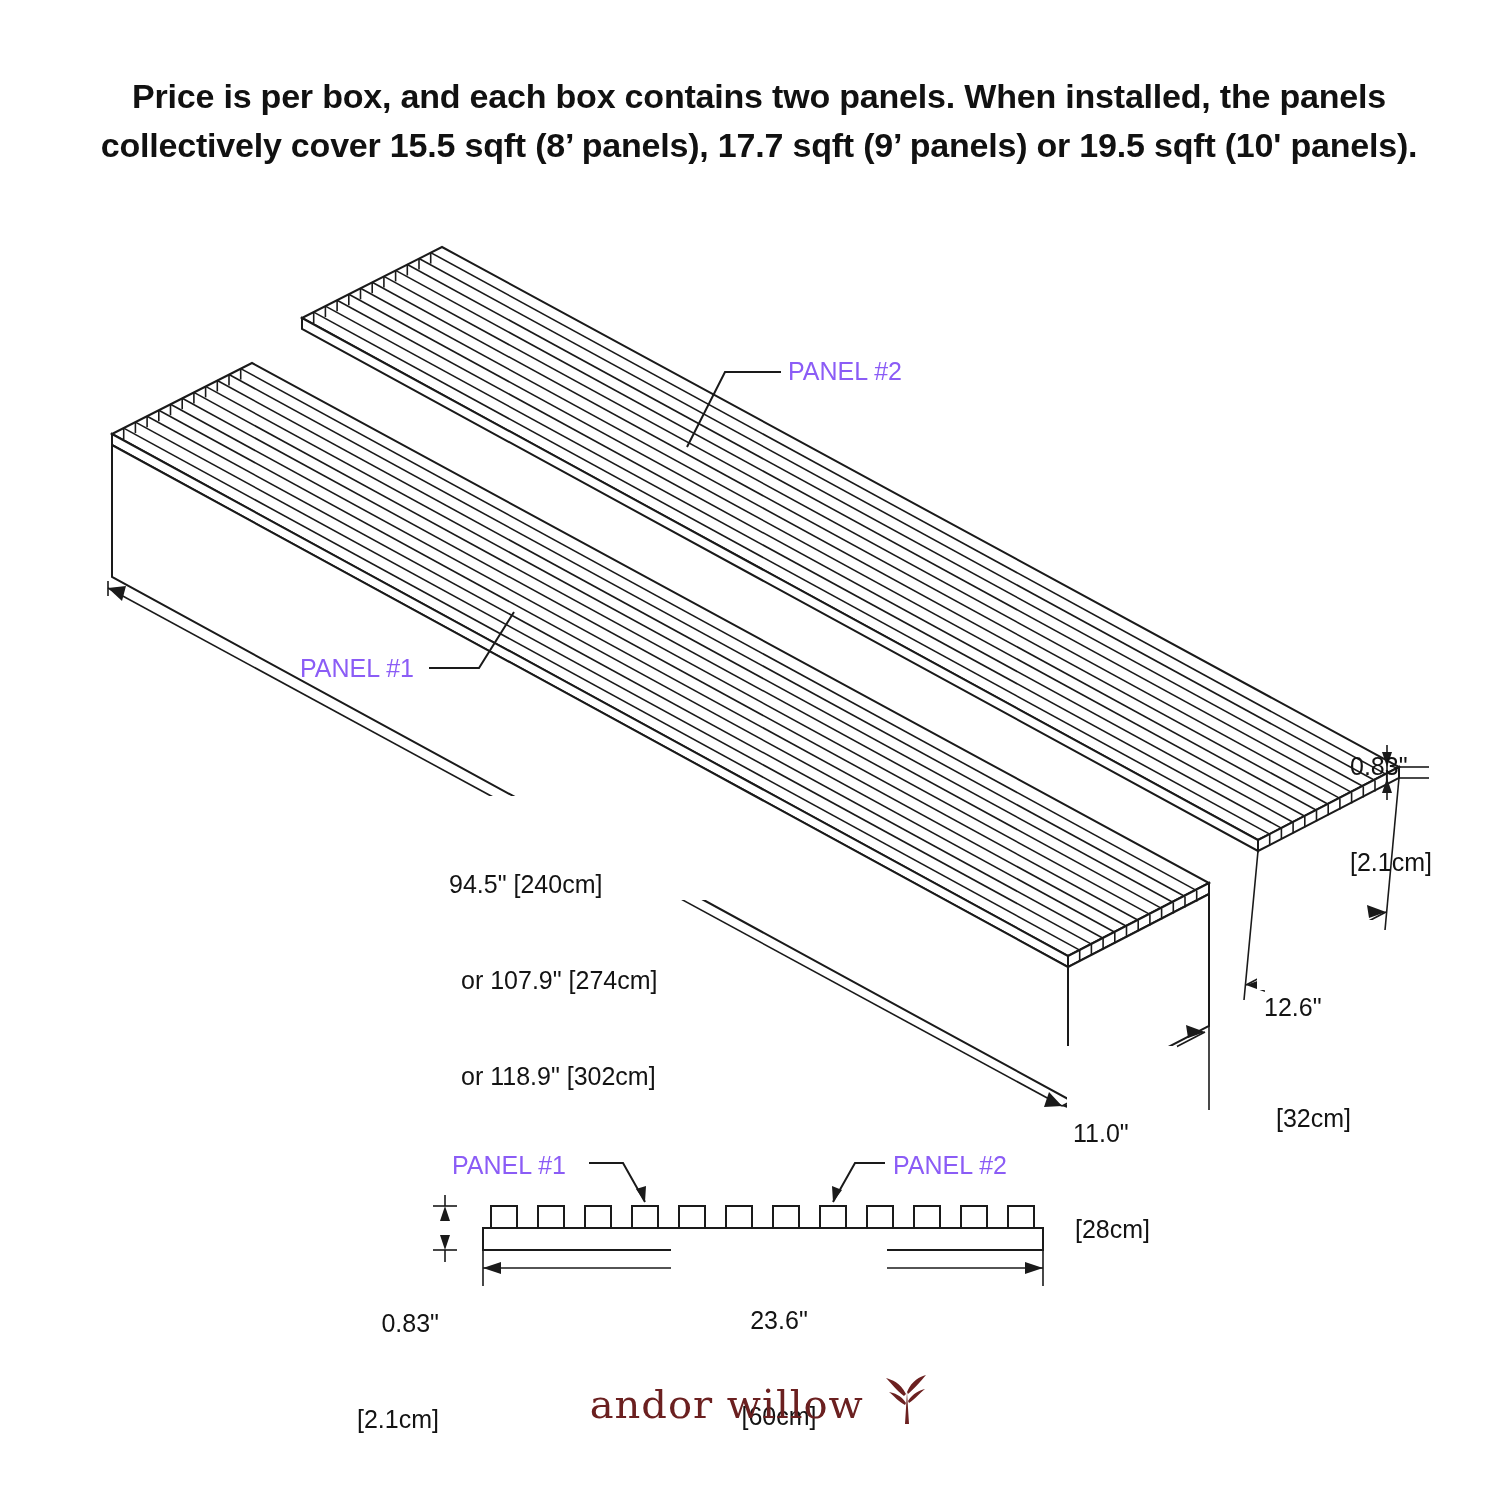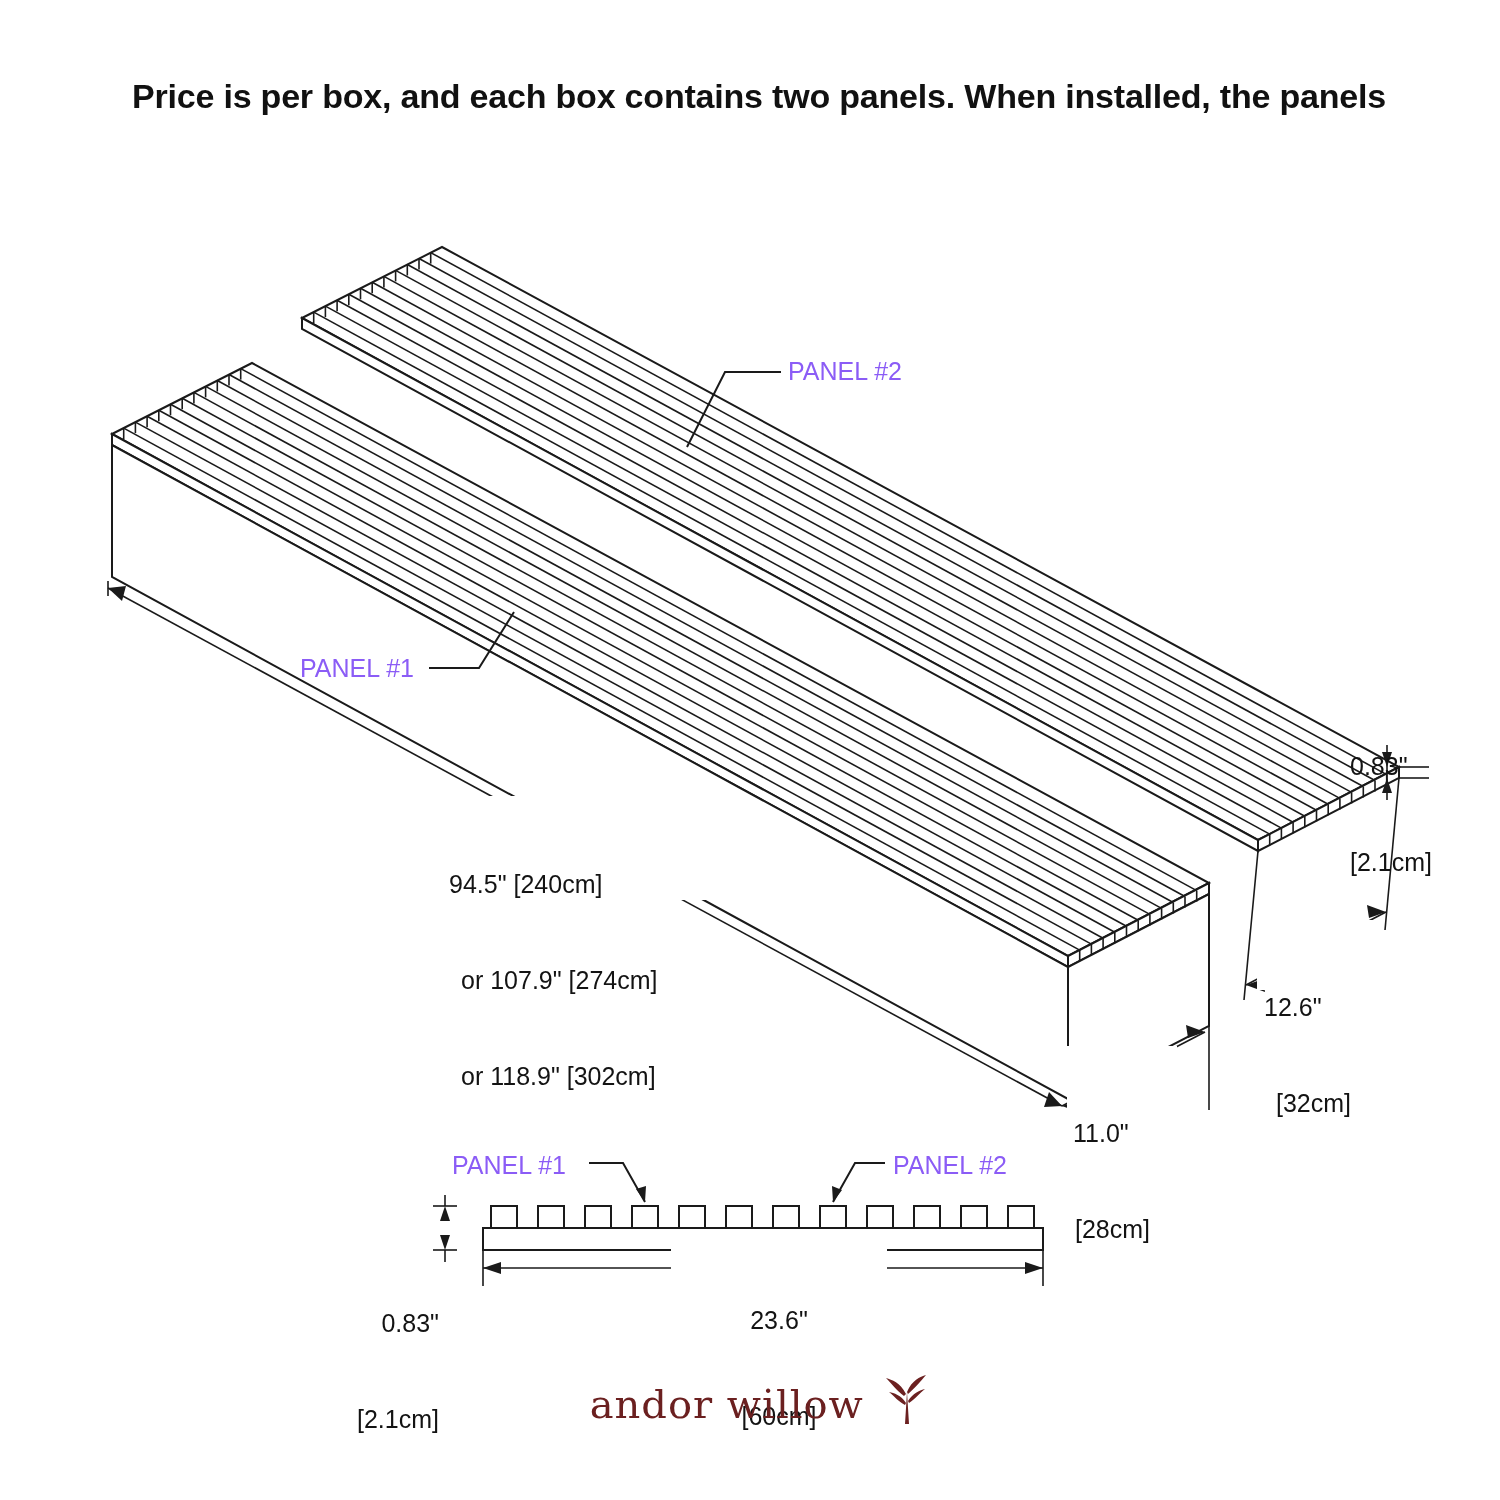--- a/index.html
+++ b/index.html
@@ -87,21 +87,21 @@
     text-align: center;
   }
 
   #label-panel2   { left: 779px; top: 356px; }
   #label-panel1   { left: 291px; top: 653px; }
   #length-stack   { left: 440px; top: 804px; text-align: left; }
   #length-stack .l2 { padding-left: 12px; }
   #length-stack .l3 { padding-left: 12px; }
   #dim-083-iso    { left: 1341px; top: 686px; }
   #dim-126        { left: 1255px; top: 927px; }
-  #dim-126 .l2    { padding-left: 12px; }
+  #dim-126 .l2    { padding-left: 12px; margin-top: 15px; }
   #dim-110        { left: 1064px; top: 1053px; }
   #dim-110 .l2    { padding-left: 2px; text-align: center; }
   #sec-label-p1   { left: 443px; top: 1150px; }
   #sec-label-p2   { left: 884px; top: 1150px; }
   #sec-dim-083    { left: 320px; top: 1243px; text-align: right; width: 110px;}
   #sec-dim-236    { left: 660px; top: 1240px; width: 220px; text-align: center; }
 
   
   .logo-wrap {
     position: absolute;
@@ -128,20 +128,21 @@
     top: -6px;
   }
 </style>
 </head>
 <body>
 
 <div id="stage">
 
   <div class="heading">
     <span>Price is per box, and each box contains two panels. When installed, the panels</span><br>
+    <span>collectively cover 15.5 sqft (8’ panels), 17.7 sqft (9’ panels) or 19.5 sqft (10' panels).</span>
   </div>
 
   <svg class="draw" viewBox="0 0 1500 1500">
 
     <g>
 
       <polygon class="face" points="293,318 433,247 1390,767 1249,840"></polygon>
 
       <polygon class="face" points="293,318 1249,840 1249,851 293,329"></polygon>
       <polygon class="face" points="1249,840 1390,767 1390,778 1249,851"></polygon>

